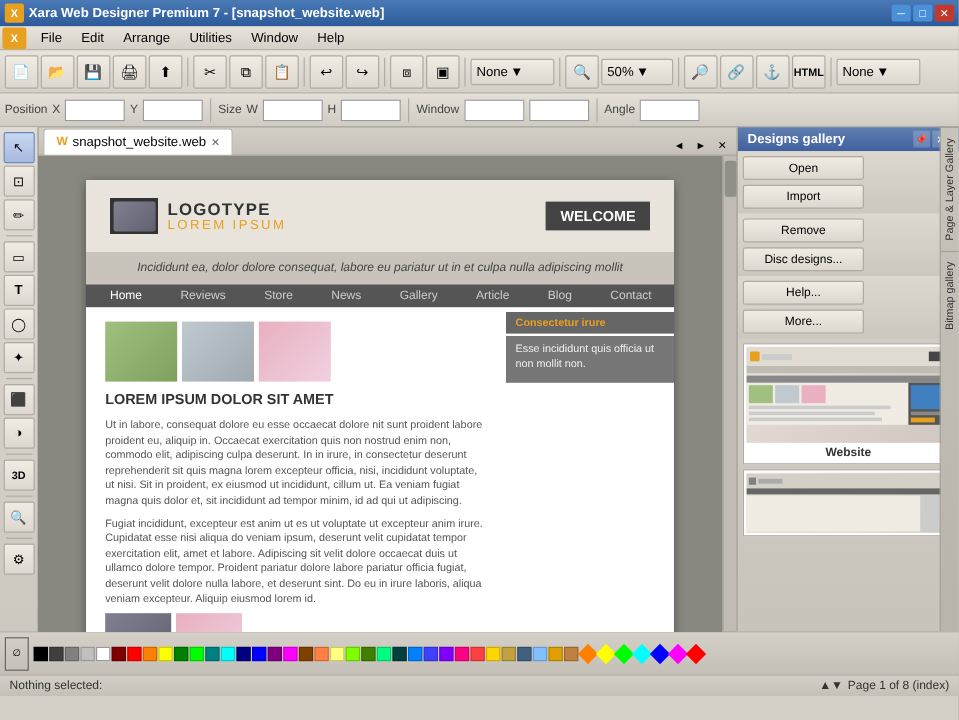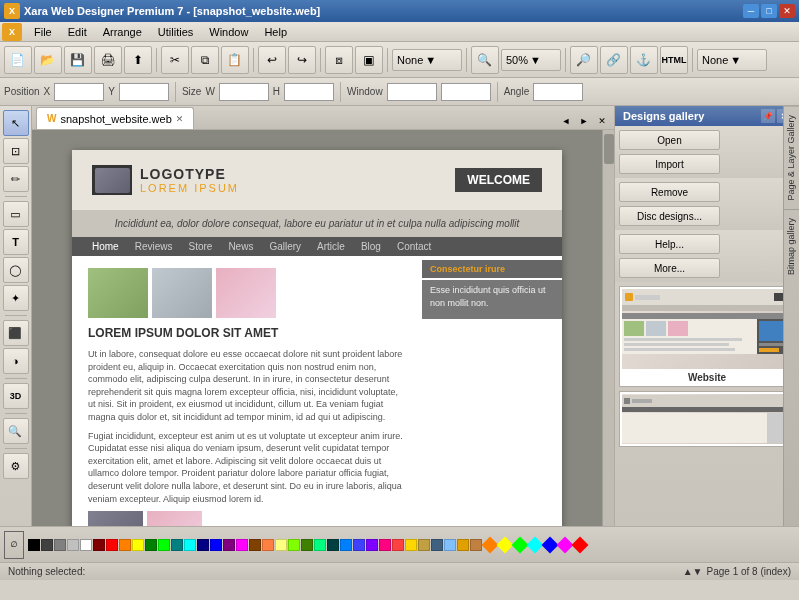--- a/index.html
+++ b/index.html
@@ -170,21 +170,21 @@
       align-items: center;
       justify-content: space-between;
     }
     .wp-logo { display: flex; align-items: center; gap: 8px; }
     .wp-logo-img { width: 40px; height: 30px; background: #333; display: flex; align-items: center; justify-content: center; }
     .wp-logo-img-inner { width: 35px; height: 25px; background: #555; border-radius: 2px; }
     .wp-logo-text { font-size: 14px; font-weight: bold; color: #333; letter-spacing: 1px; }
     .wp-logo-sub { font-size: 11px; color: #e8a020; letter-spacing: 2px; }
     .wp-welcome { background: #444; color: white; padding: 5px 12px; font-size: 12px; font-weight: bold; }
     .wp-subtitle { background: #c8c4bc; padding: 8px 20px; font-size: 10px; color: #444; text-align: center; font-style: italic; }
-    .wp-nav { background: #555; padding: 4px 20px; display: flex; gap: 16px; }
+    .wp-nav { background: #555; padding: 4px 20px; display: flex; gap: 32px; }
     .wp-nav-item { color: #ccc; font-size: 10px; cursor: pointer; }
     .wp-nav-item.active { color: white; }
     .wp-content { display: flex; padding: 0; }
     .wp-main { flex: 1; padding: 12px 16px; }
     .wp-sidebar { width: 140px; }
     .wp-h1 { font-size: 12px; font-weight: bold; color: #333; margin-bottom: 8px; }
     .wp-p { font-size: 9px; color: #555; line-height: 1.4; margin-bottom: 6px; }
     .wp-images { display: flex; gap: 4px; margin-bottom: 8px; flex-wrap: wrap; }
     .wp-img { background: #888; }
     .wp-sidebar-box { background: #555; color: white; padding: 6px 8px; font-size: 9px; margin-bottom: 0; }

